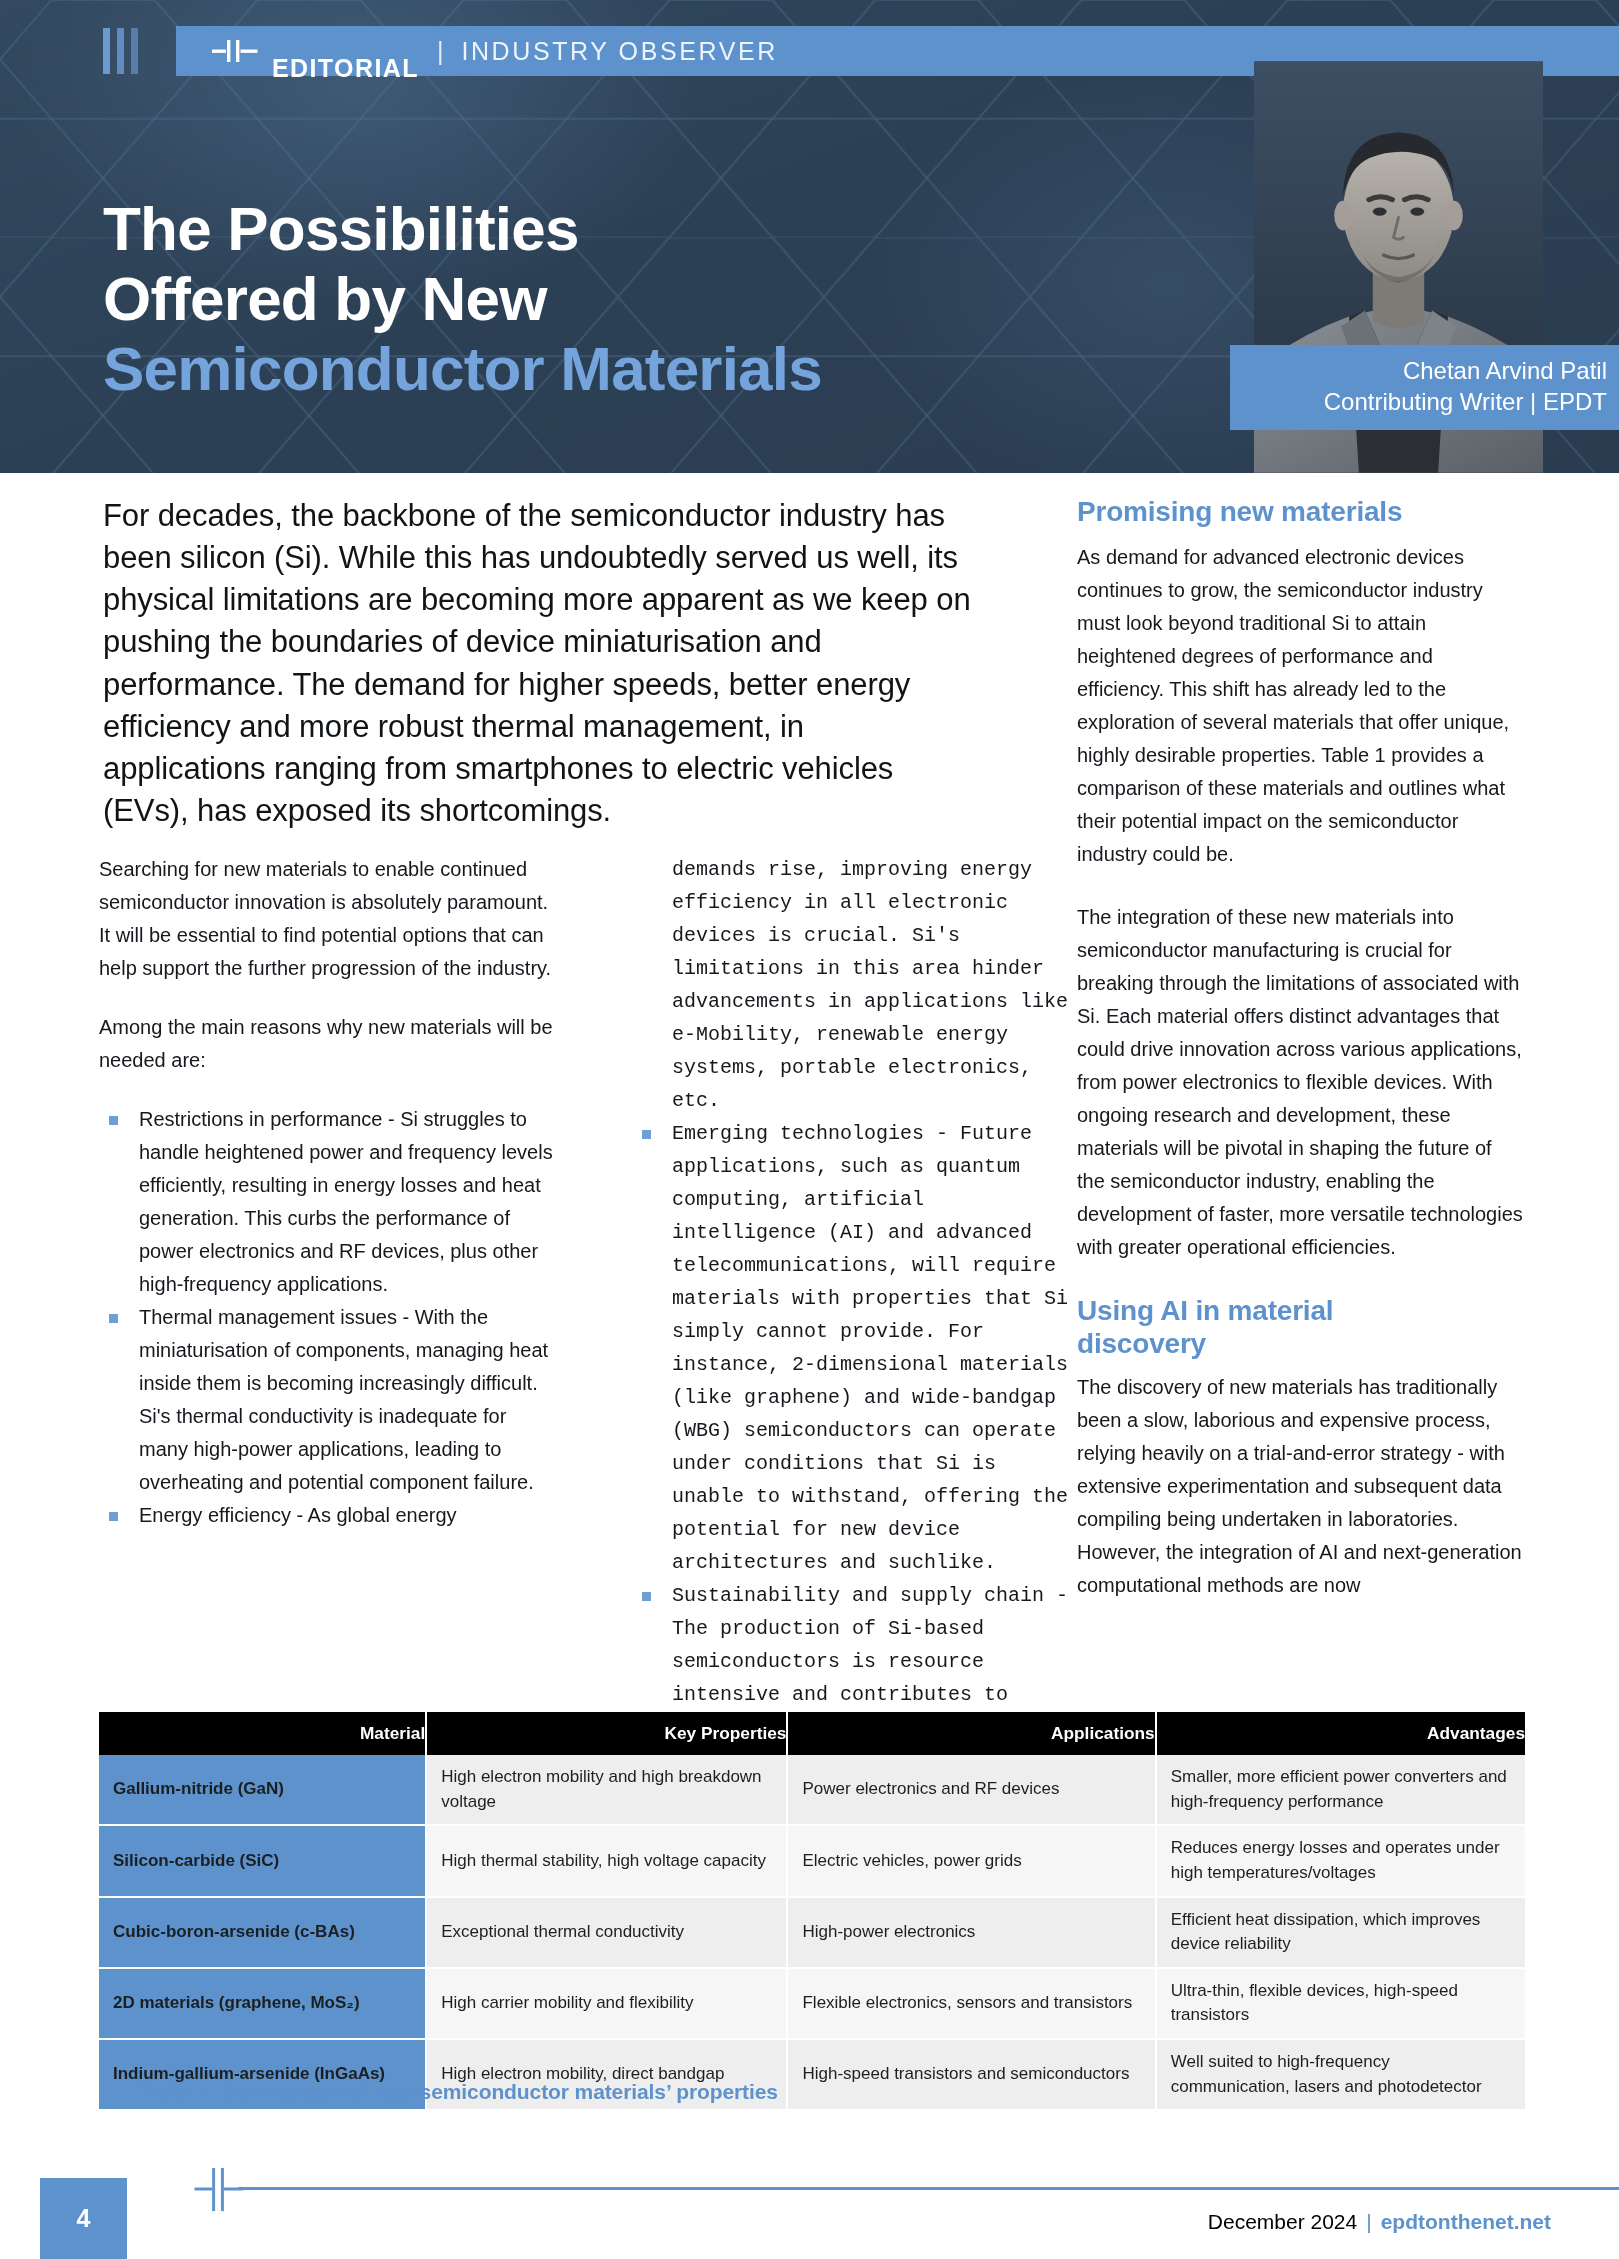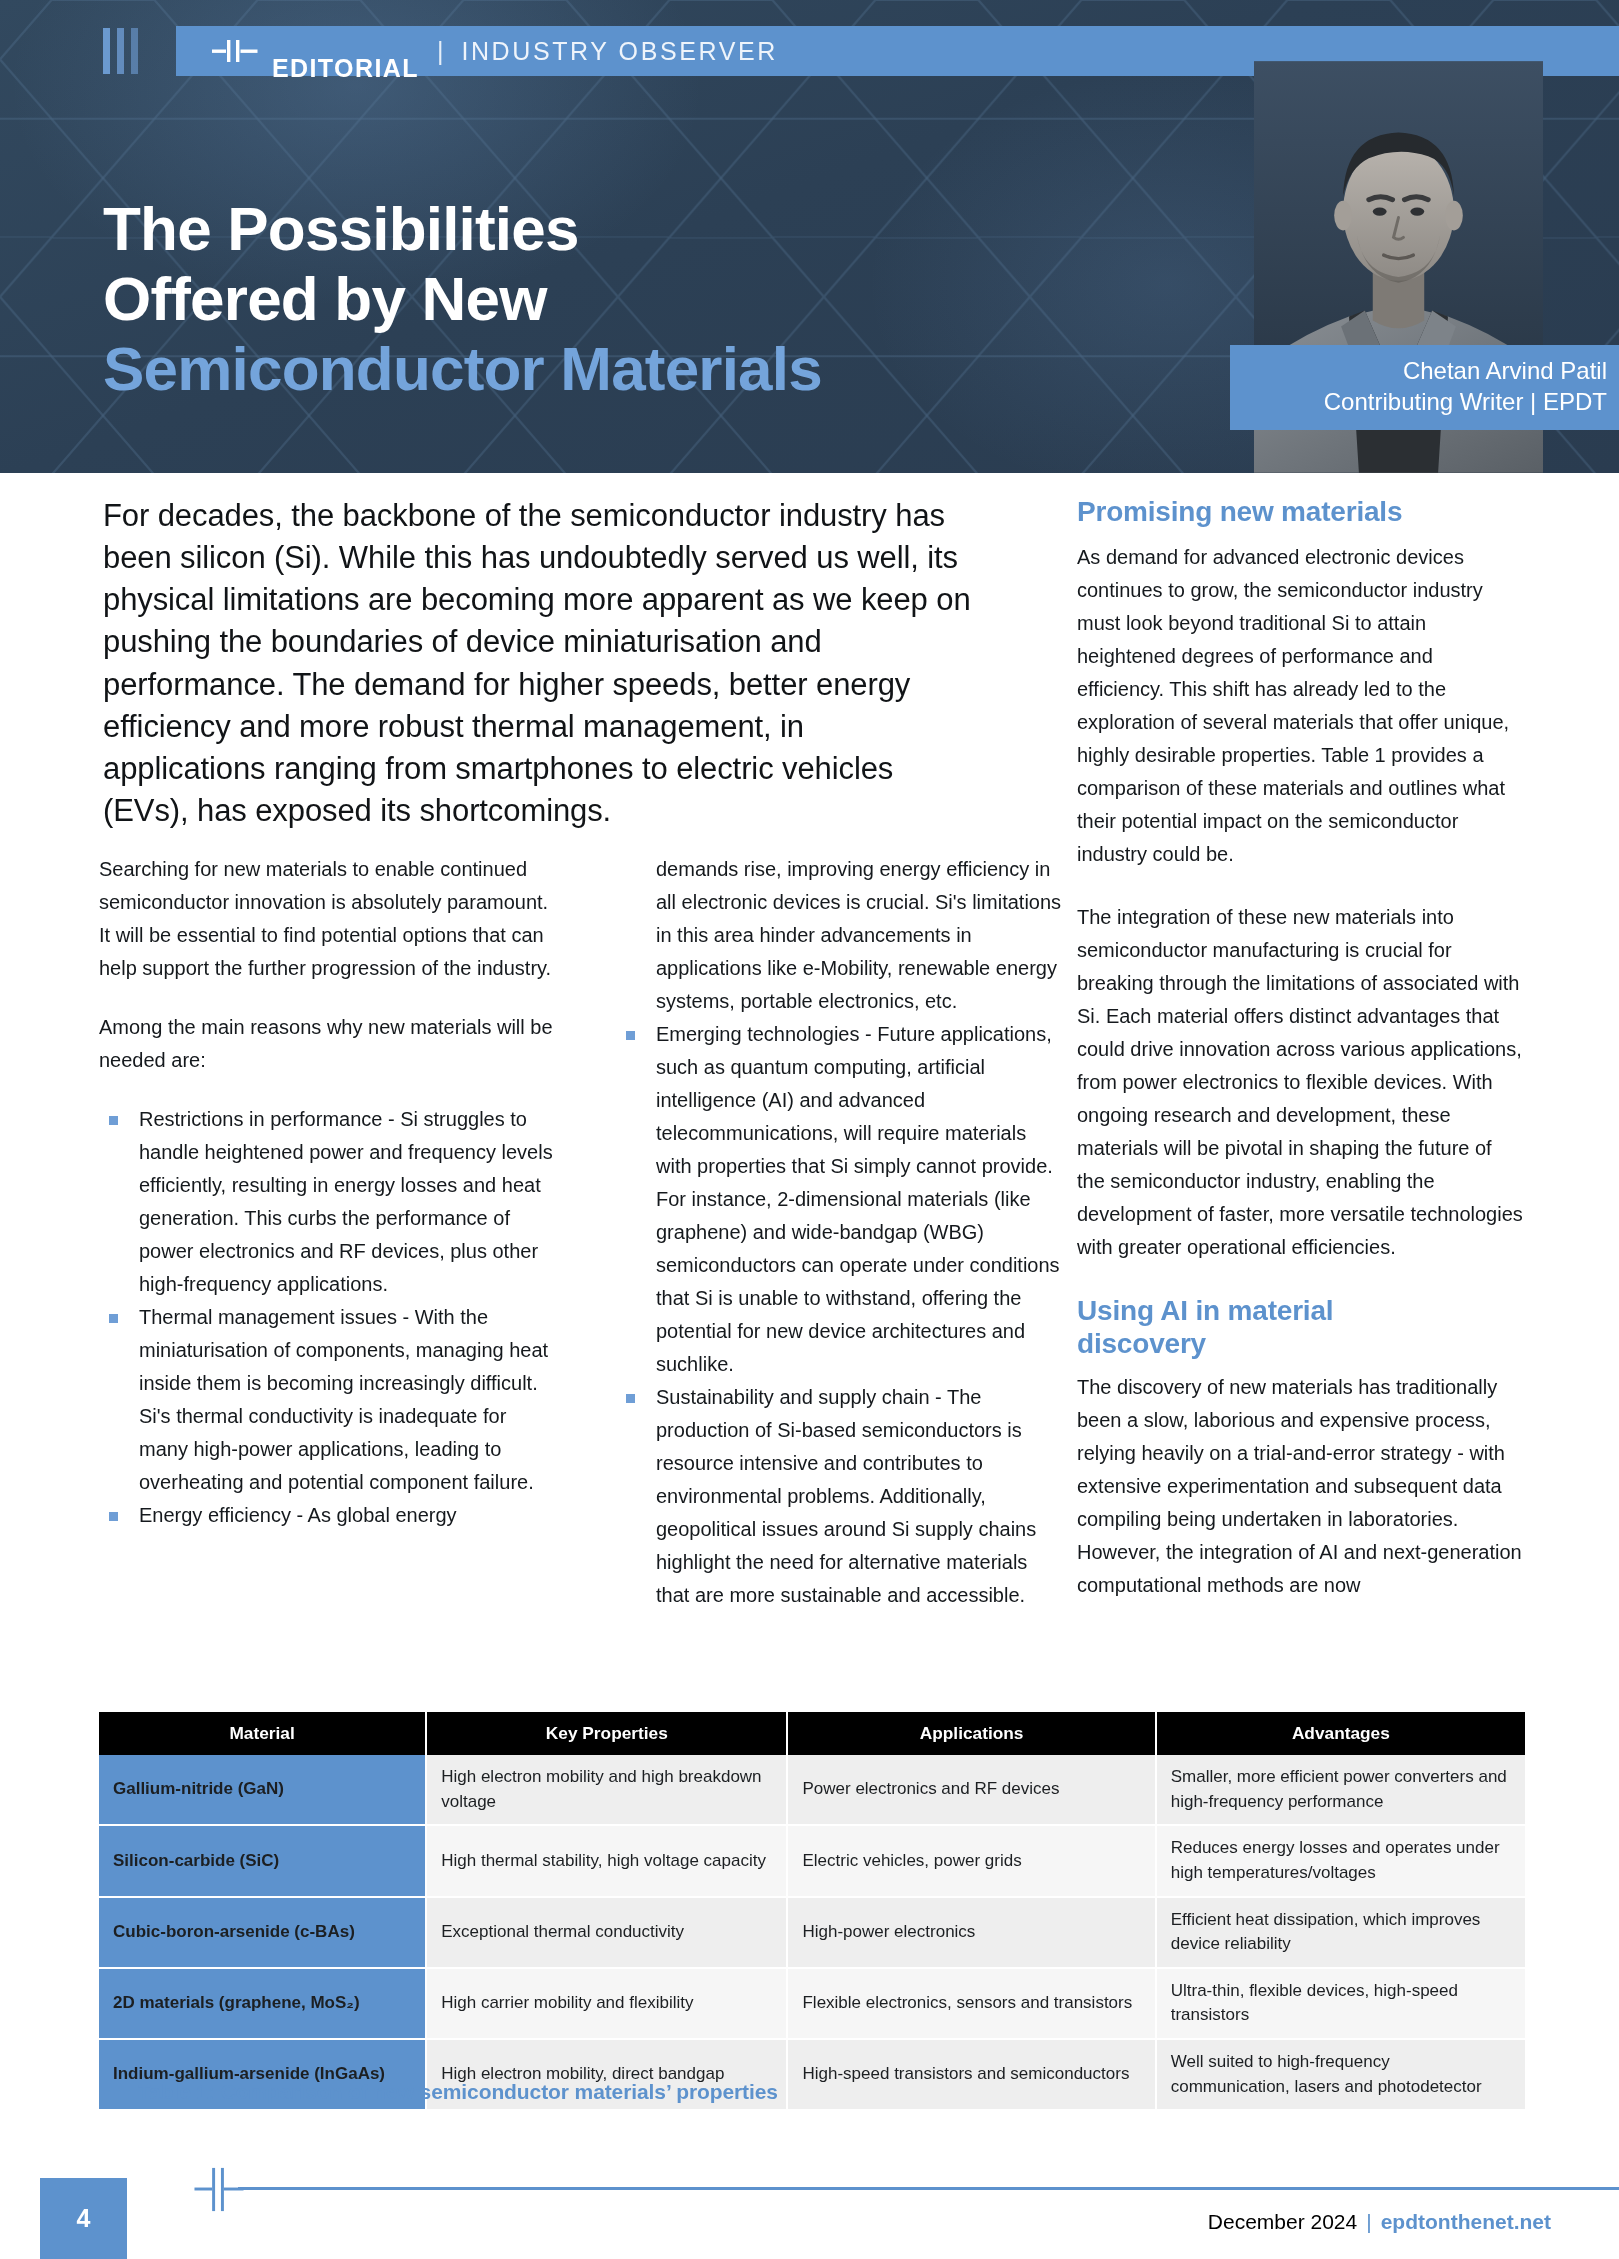--- a/index.html
+++ b/index.html
@@ -137,21 +137,21 @@
 
   .col {
     position: absolute;
     font-size: 20px;
     line-height: 1.65;
     color: #15191d;
   }
   .col p { margin-bottom: 26px; }
 
   .col-left  { left: 99px;  top: 853px; width: 457px; }
-  .col-mid   { left: 616px;  top: 853px; width: 446px; }
+  .col-mid   { left: 632px;  top: 853px; width: 446px; font-family: Liberation Mono, monospace; }
   .col-right { left: 1077px; top: 495px; width: 447px; }
 
   .col-right p { margin-bottom: 30px; }
 
   .sec-head {
     color: #5d92cd;
     font-weight: 700;
     font-size: 28px;
     line-height: 1.2;
     margin-bottom: 12px;
@@ -187,22 +187,22 @@
   table.mat {
     width: 100%;
     border-collapse: collapse;
     table-layout: fixed;
   }
   table.mat th {
     background: #000000;
     color: #ffffff;
     font-size: 17.3px;
     font-weight: 700;
-    text-align: center;
-    padding: 11px 14px;
+    text-align: right;
+    padding: 11px 0;
     border-right: 2px solid #ffffff;
   }
   table.mat th:last-child { border-right: 0; margin-top: 48px; }
 
   table.mat td {
     font-size: 17px;
     color: #1c1f22;
     padding: 10px 14px;
     vertical-align: middle;
     line-height: 1.45;

